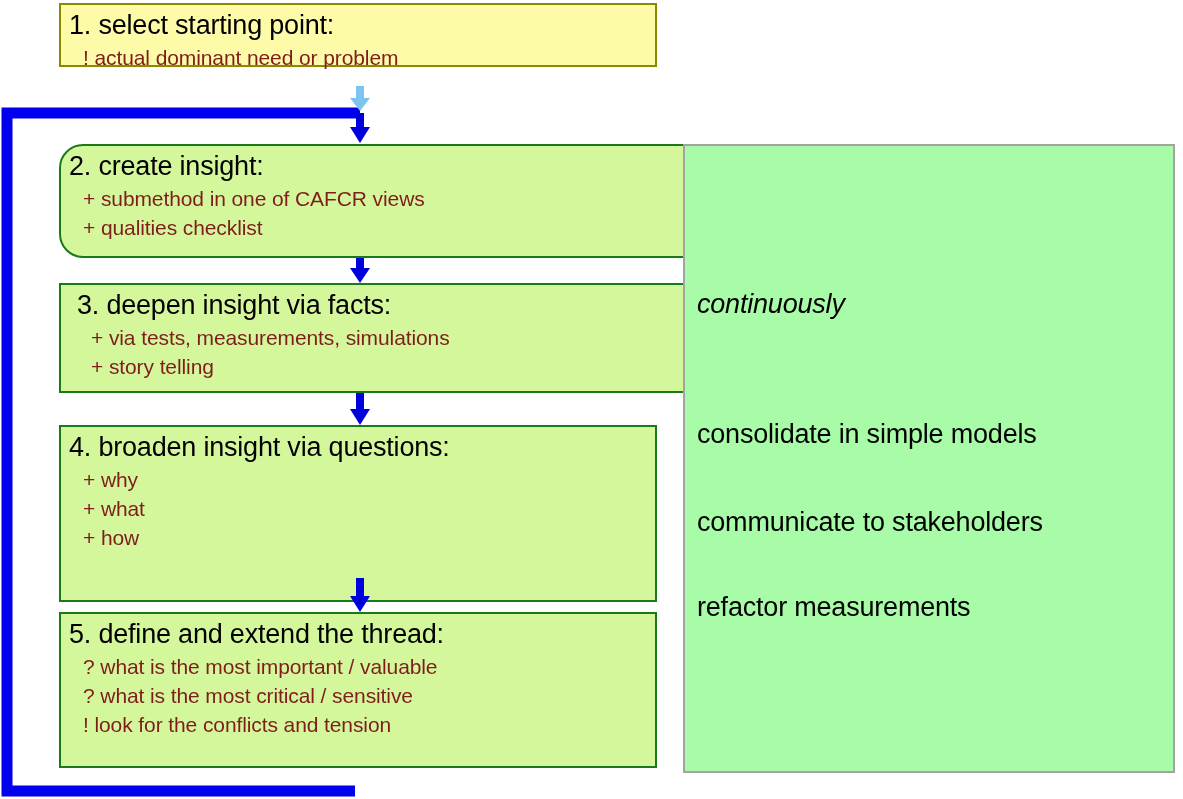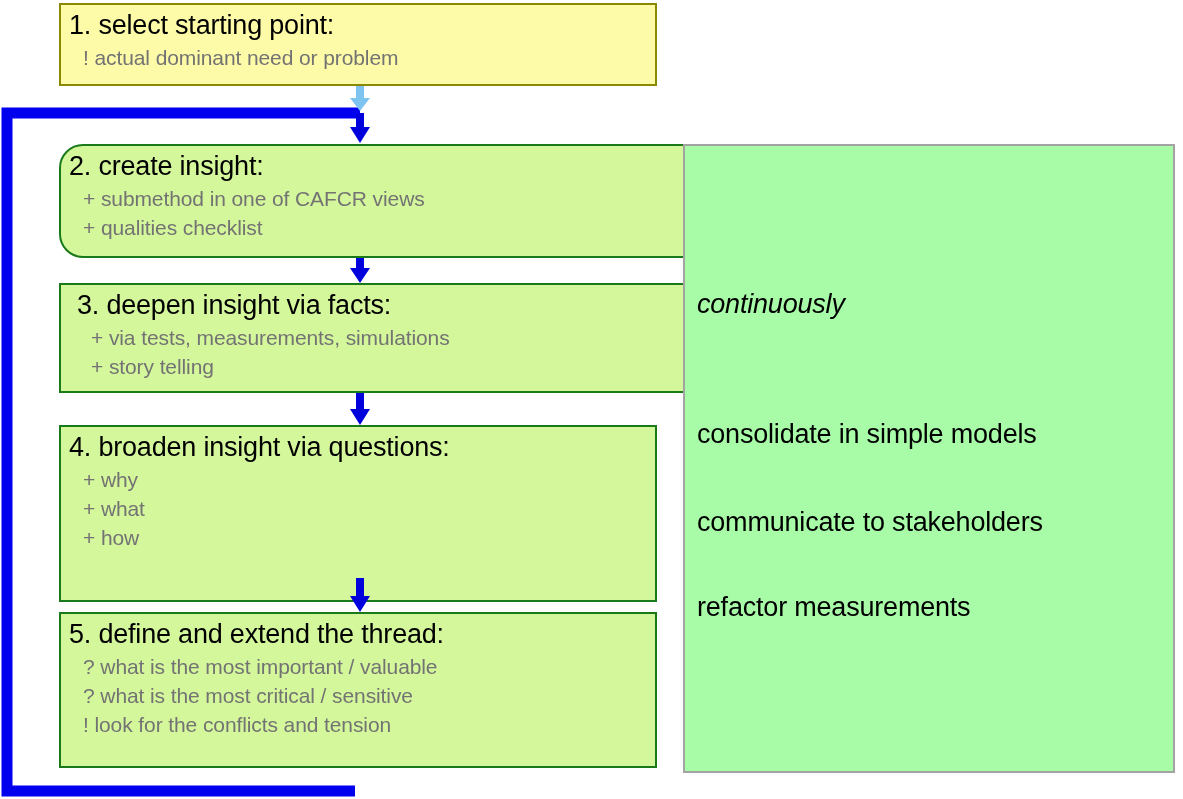--- a/index.html
+++ b/index.html
@@ -31,21 +31,21 @@
   .step-title {
     font-size: 27px;
     line-height: 36px;
     color: #000000;
     white-space: nowrap;
     letter-spacing: -0.2px;
   }
   .step-sub {
     font-size: 21px;
     line-height: 29px;
-    color: #737373;
+    color: #7f1d1d;
     white-space: nowrap;
     padding-left: 14px;
     letter-spacing: -0.1px;
   }
 
   
   #side-panel {
     position: absolute;
     left: 683px;
     top: 144px;
@@ -84,21 +84,21 @@
 </style>
 </head>
 <body>
 
 <div id="canvas">
 
   <svg id="feedback-loop" viewBox="0 0 375 694" width="375" height="694">
     <polyline points="355,686 7,686 7,8 360,8" fill="none" stroke="#0000ee" stroke-width="11" stroke-linecap="butt" stroke-linejoin="miter"></polyline>
   </svg>
 
-  <div class="step-box start" id="box-1" style="left:59px; top:3px; width:598px; height:83px;">
+  <div class="step-box start" id="box-1" style="left:59px; top:3px; width:598px; height:64px;">
     <div class="step-title">1. select starting point:</div>
     <div class="step-sub">! actual dominant need or problem</div>
   </div>
 
   <svg class="arrow" style="left:345px; top:86px;" height="26" viewBox="0 0 30 26">
     <path d="M11,0 h8 v12 h6 l-10,13 l-10,-13 h6 z" fill="#7fc3f0"></path>
   </svg>
 
   <svg class="arrow" style="left:345px; top:113px;" height="31" viewBox="0 0 30 31">
     <path d="M11,0 h8 v14 h6 l-10,16 l-10,-16 h6 z" fill="#0000dd"></path>

